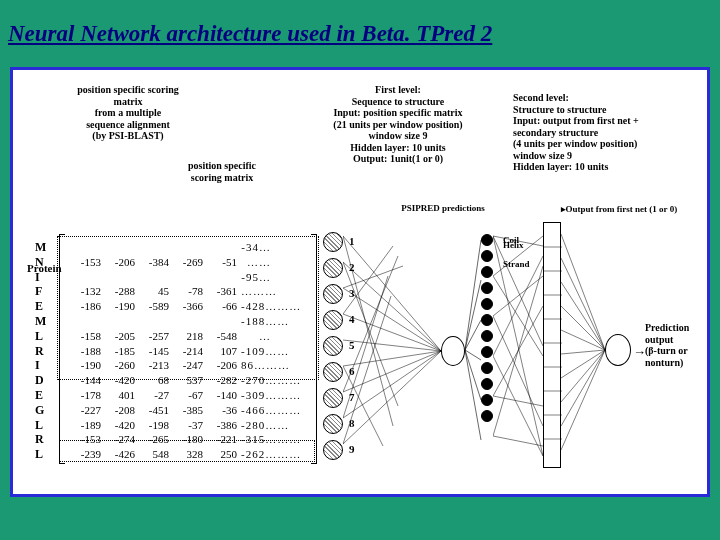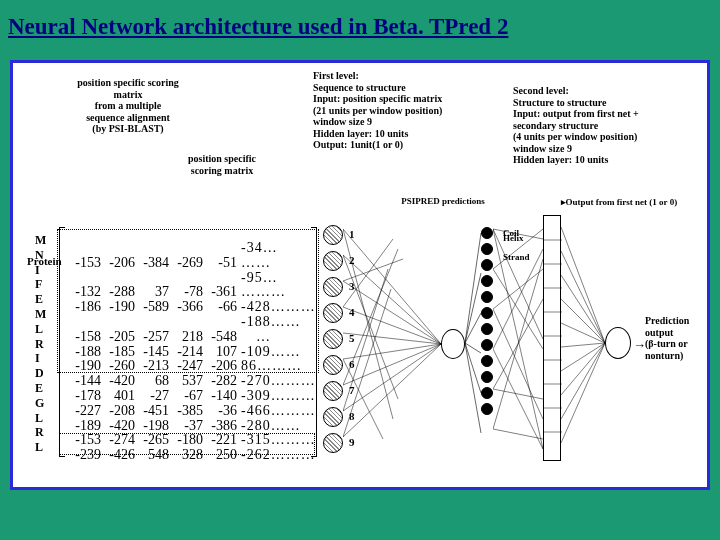--- a/index.html
+++ b/index.html
@@ -4,26 +4,27 @@
 <style>
   * { box-sizing: border-box; margin: 0; padding: 0; }
   body {
     width: 720px;
     height: 540px;
     background: #1a9973;
     font-family: "Times New Roman", serif;
     overflow: hidden;
   }
   .title {
-    padding: 14px 8px 6px 8px;
+    padding: 21px 8px 6px 8px;
     font-size: 23px;
     font-weight: bold;
     text-decoration: underline;
     color: #000080;
     font-family: "Times New Roman", serif;
+    font-style: italic;
   }
   .panel {
     margin: 14px 10px 10px 10px;
     width: 700px;
     height: 430px;
     background: #fff;
     border: 3px solid #2a2ad8;
     position: relative;
     font-family: "Times New Roman", serif;
   }
@@ -31,21 +32,21 @@
   .label { position: absolute; font-size: 9px; margin-top: 40px; }
   .proteincol { position: absolute; left: 22px; top: 170px; font-size: 12px; font-weight: bold; line-height: 14.8px; }
   .matrixbracket {
     position: absolute;
     top: 164px; height: 230px;
     border-top: 1px solid #000;
     border-bottom: 1px solid #000;
   }
   .matrixbracket.left  { left: 46px;  width: 6px; border-left: 1px solid #000; }
   .matrixbracket.right { left: 298px; width: 6px; border-right: 1px solid #000; }
-  .matrix { position: absolute; left: 54px; top: 170px; font-size: 14px; line-height: 14.8px; margin-top: 8px; }
+  .matrix { position: absolute; left: 54px; top: 170px; font-size: 11px; line-height: 14.8px; }
   .mrow span { display: inline-block; width: 34px; text-align: right; }
   .tail { display: inline-block; width: 56px; text-align: left; padding-left: 4px; letter-spacing: 1px; }
   .dotsbox { position: absolute; border: 1px dotted #000; }
   .layer1nodes { position: absolute; left: 310px; top: 156px; }
   .hnode {
     width: 20px; height: 20px; border: 1px solid #000; border-radius: 50%;
     background: repeating-linear-gradient(45deg,#888 0 1px,#fff 1px 3px);
     margin: 6px 0;
   }
   .numcol { position: absolute; left: 336px; top: 158px; font-size: 11px; line-height: 26px; font-weight: bold; }
@@ -61,21 +62,21 @@
 </style>
 </head>
 <body>
 
 <div class="title">Neural Network architecture used in Beta. TPred 2</div>
 
 <div class="panel">
 
   <div class="desc" style="left:40px; top:14px; width:150px">position specific scoring<br>matrix<br>from a multiple<br>sequence alignment<br>(by PSI-BLAST)</div>
   <div class="desc" style="left:154px; top:90px; width:110px">position specific<br>scoring matrix</div>
-  <div class="desc" style="left:300px; top:7px; width:170px; text-align:left">First level:<br>Sequence to structure<br>Input: position specific matrix<br>(21 units per window position)<br>window size 9<br>Hidden layer: 10 units<br>Output: 1unit(1 or 0)</div>
+  <div class="desc" style="left:300px; top:14px; width:170px; text-align:center">First level:<br>Sequence to structure<br>Input: position specific matrix<br>(21 units per window position)<br>window size 9<br>Hidden layer: 10 units<br>Output: 1unit(1 or 0)</div>
   <div class="desc" style="left:500px; top:22px; width:180px; text-align:left">Second level:<br>Structure to structure<br>Input: output from first net +<br>secondary structure<br>(4 units per window position)<br>window size 9<br>Hidden layer: 10 units</div>
   <div class="tiny" style="left:370px; top:134px; width:120px; text-align:center">PSIPRED predictions</div>
   <div class="tiny" style="left:548px; top:135px">▸<span>Output from first net (1 or 0)</span></div>
 
   <div class="tiny" style="left:490px; top:166px">Coil</div>
   <div class="tiny" style="left:490px; top:171px">Helix</div>
   <div class="tiny" style="left:490px; top:190px">Strand</div>
 
   <div class="label" style="left:14px; top:152px; font-weight:bold; font-size:11px">Protein</div>
 
@@ -95,21 +96,21 @@
       <div>L</div>
       <div>R</div>
       <div>L</div>
     </div>
 
   <div class="matrixbracket left"></div>
   <div class="matrixbracket right"></div>
 
   <div class="matrix">
       <div class="mrow"><span>-153</span><span>-206</span><span>-384</span><span>-269</span><span>-51</span><span class="tail">-34… ……</span></div>
-      <div class="mrow"><span>-132</span><span>-288</span><span>37</span><span>-78</span><span>-361</span><span class="tail">-95… ………</span></div>
+      <div class="mrow"><span>-132</span><span>-288</span><span>45</span><span>-78</span><span>-361</span><span class="tail">-95… ………</span></div>
       <div class="mrow"><span>-186</span><span>-190</span><span>-589</span><span>-366</span><span>-66</span><span class="tail">-428………</span></div>
       <div class="mrow"><span>-158</span><span>-205</span><span>-257</span><span>218</span><span>-548</span><span class="tail">-188…… …</span></div>
       <div class="mrow"><span>-188</span><span>-185</span><span>-145</span><span>-214</span><span>107</span><span class="tail">-109……</span></div>
       <div class="mrow"><span>-190</span><span>-260</span><span>-213</span><span>-247</span><span>-206</span><span class="tail">86………</span></div>
       <div class="mrow"><span>-144</span><span>-420</span><span>68</span><span>537</span><span>-282</span><span class="tail">-270………</span></div>
       <div class="mrow"><span>-178</span><span>401</span><span>-27</span><span>-67</span><span>-140</span><span class="tail">-309………</span></div>
       <div class="mrow"><span>-227</span><span>-208</span><span>-451</span><span>-385</span><span>-36</span><span class="tail">-466………</span></div>
       <div class="mrow"><span>-189</span><span>-420</span><span>-198</span><span>-37</span><span>-386</span><span class="tail">-280……</span></div>
       <div class="mrow"><span>-153</span><span>-274</span><span>-265</span><span>-180</span><span>-221</span><span class="tail">-315………</span></div>
       <div class="mrow"><span>-239</span><span>-426</span><span>548</span><span>328</span><span>250</span><span class="tail">-262………</span></div>

